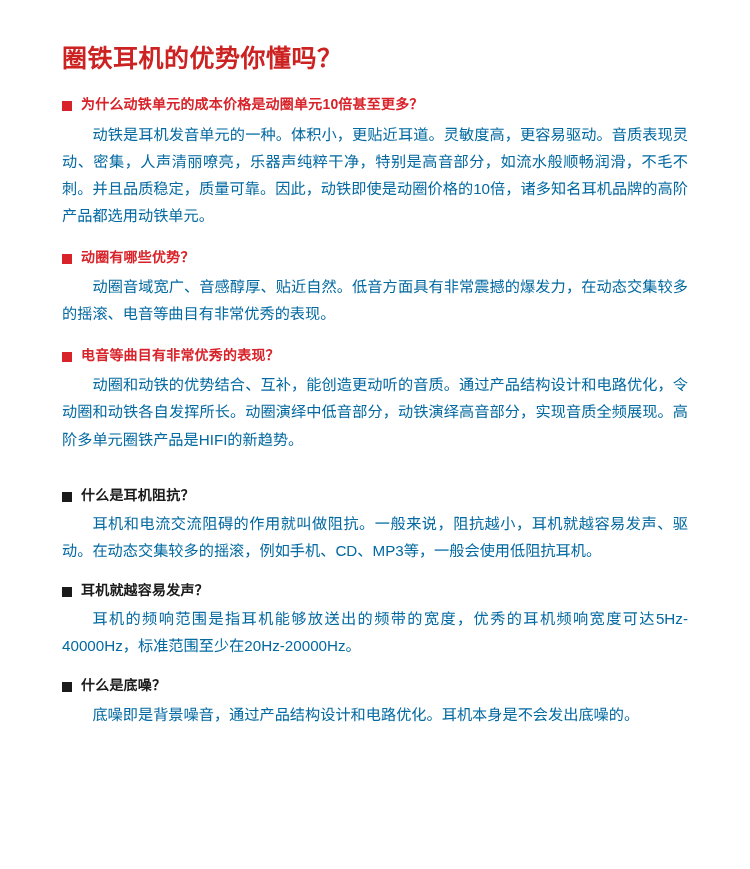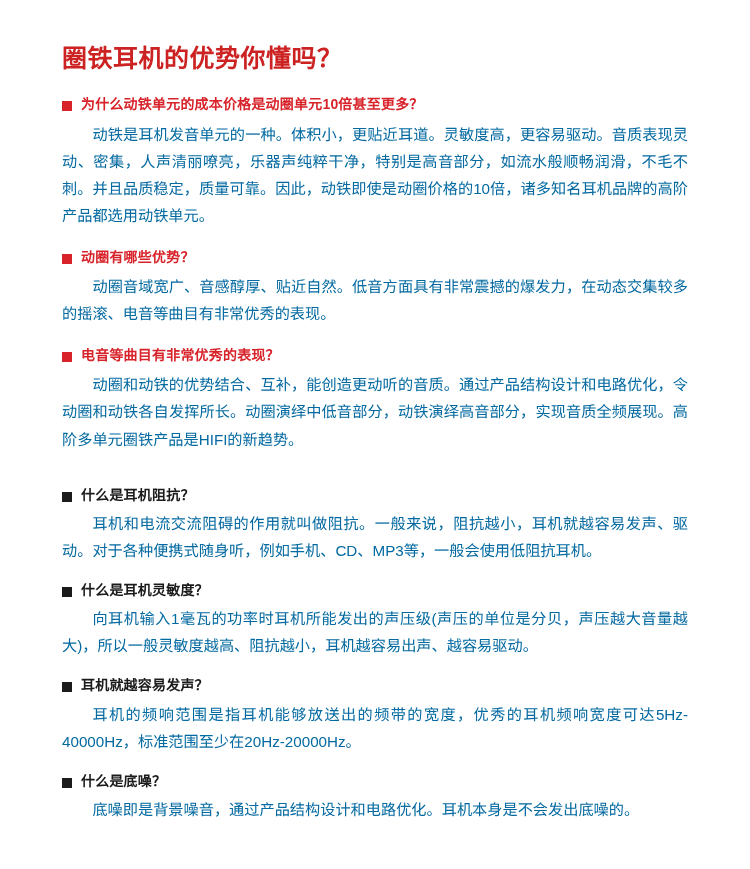--- a/index.html
+++ b/index.html
@@ -111,30 +111,23 @@
 
   </div>
 
   <div class="group-black">
 
     <div class="section">
       <div class="section-heading">
         <span class="bullet"></span>
         <span>什么是耳机阻抗？</span>
       </div>
-      <p class="section-body">耳机和电流交流阻碍的作用就叫做阻抗。一般来说，阻抗越小，耳机就越容易发声、驱动。对于各种便携式随身听，例如手机、CD、MP3等，一般会使用低阻抗耳机。</p>
+      <p class="section-body">耳机和电流交流阻碍的作用就叫做阻抗。一般来说，阻抗越小，耳机就越容易发声、驱动。在动态交集较多的摇滚，例如手机、CD、MP3等，一般会使用低阻抗耳机。</p>
     </div>
 
-    <div class="section">
-      <div class="section-heading">
-        <span class="bullet"></span>
-        <span>什么是耳机灵敏度？</span>
-      </div>
-      <p class="section-body">向耳机输入1毫瓦的功率时耳机所能发出的声压级(声压的单位是分贝，声压越大音量越大)，所以一般灵敏度越高、阻抗越小，耳机越容易出声、越容易驱动。</p>
-    </div>
 
     <div class="section">
       <div class="section-heading">
         <span class="bullet"></span>
         <span>耳机就越容易发声？</span>
       </div>
       <p class="section-body">耳机的频响范围是指耳机能够放送出的频带的宽度，优秀的耳机频响宽度可达5Hz-40000Hz，标准范围至少在20Hz-20000Hz。</p>
     </div>
 
     <div class="section">

